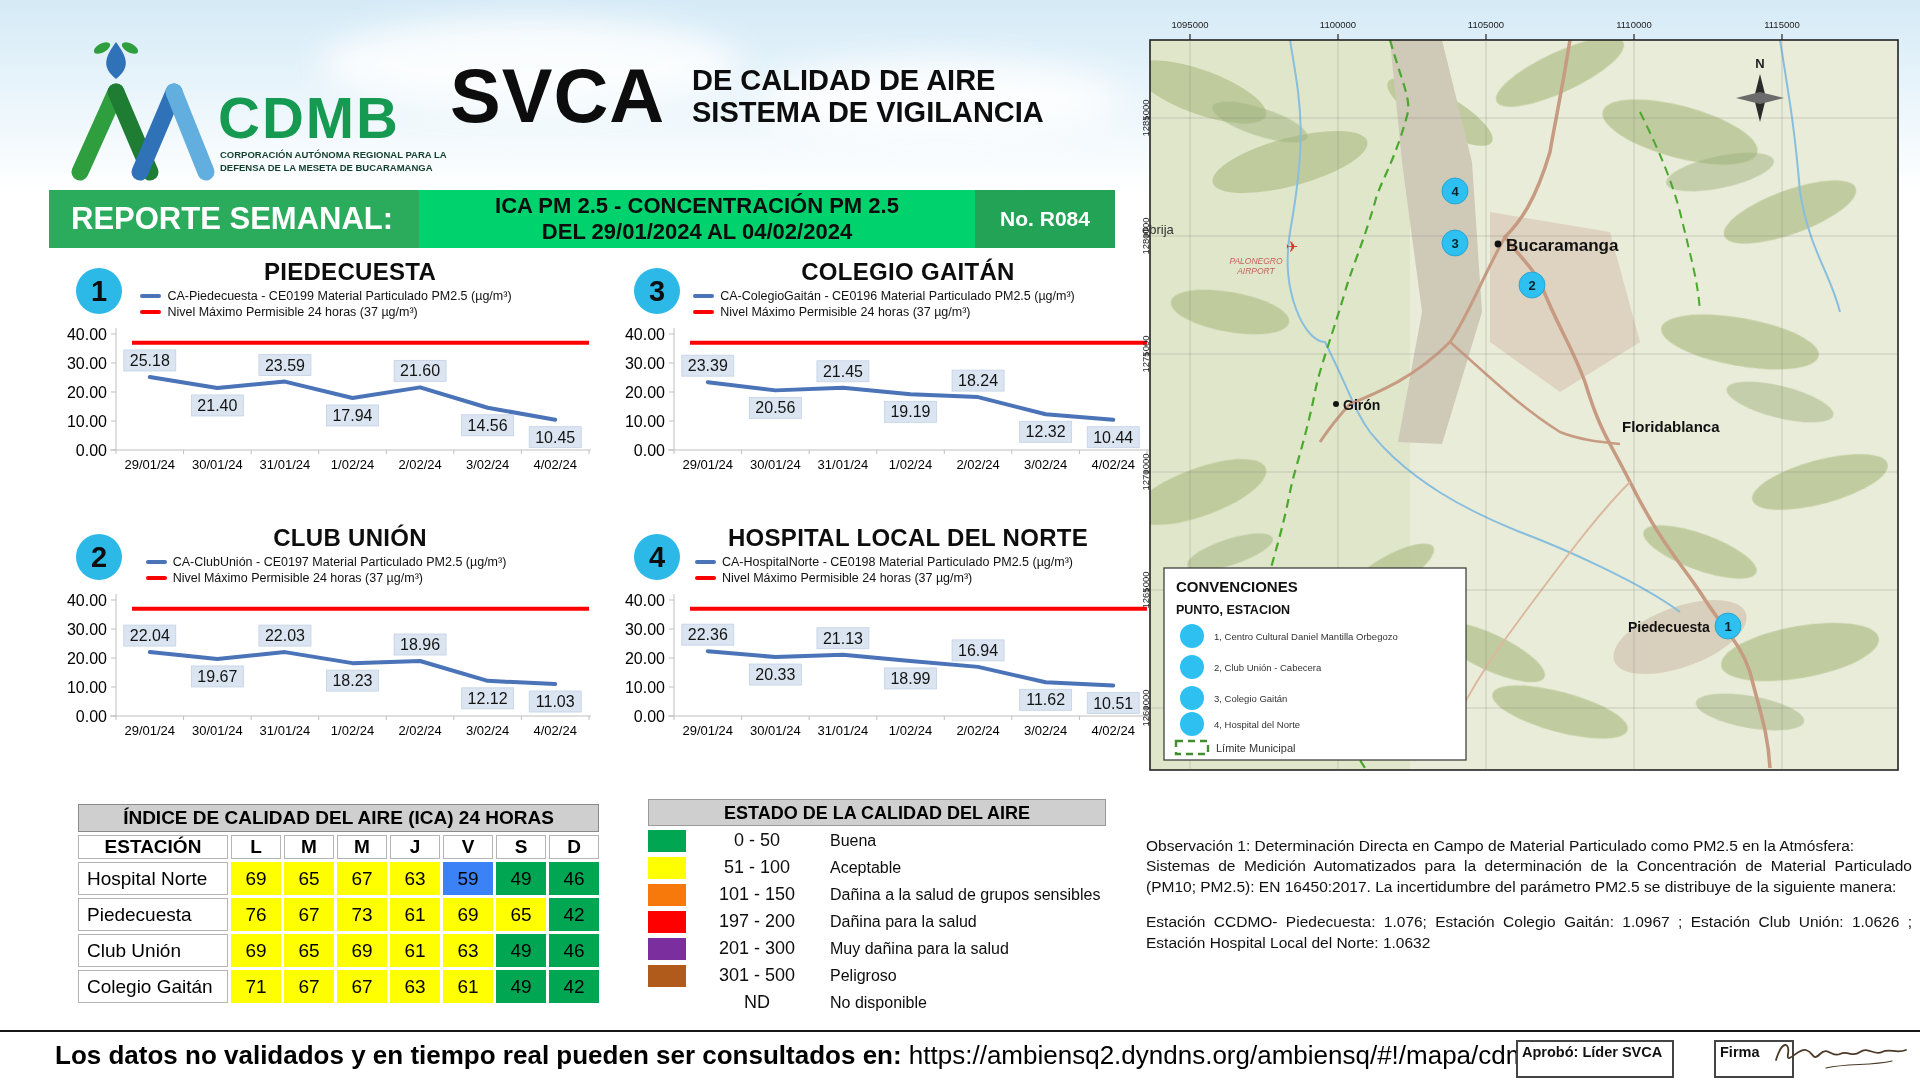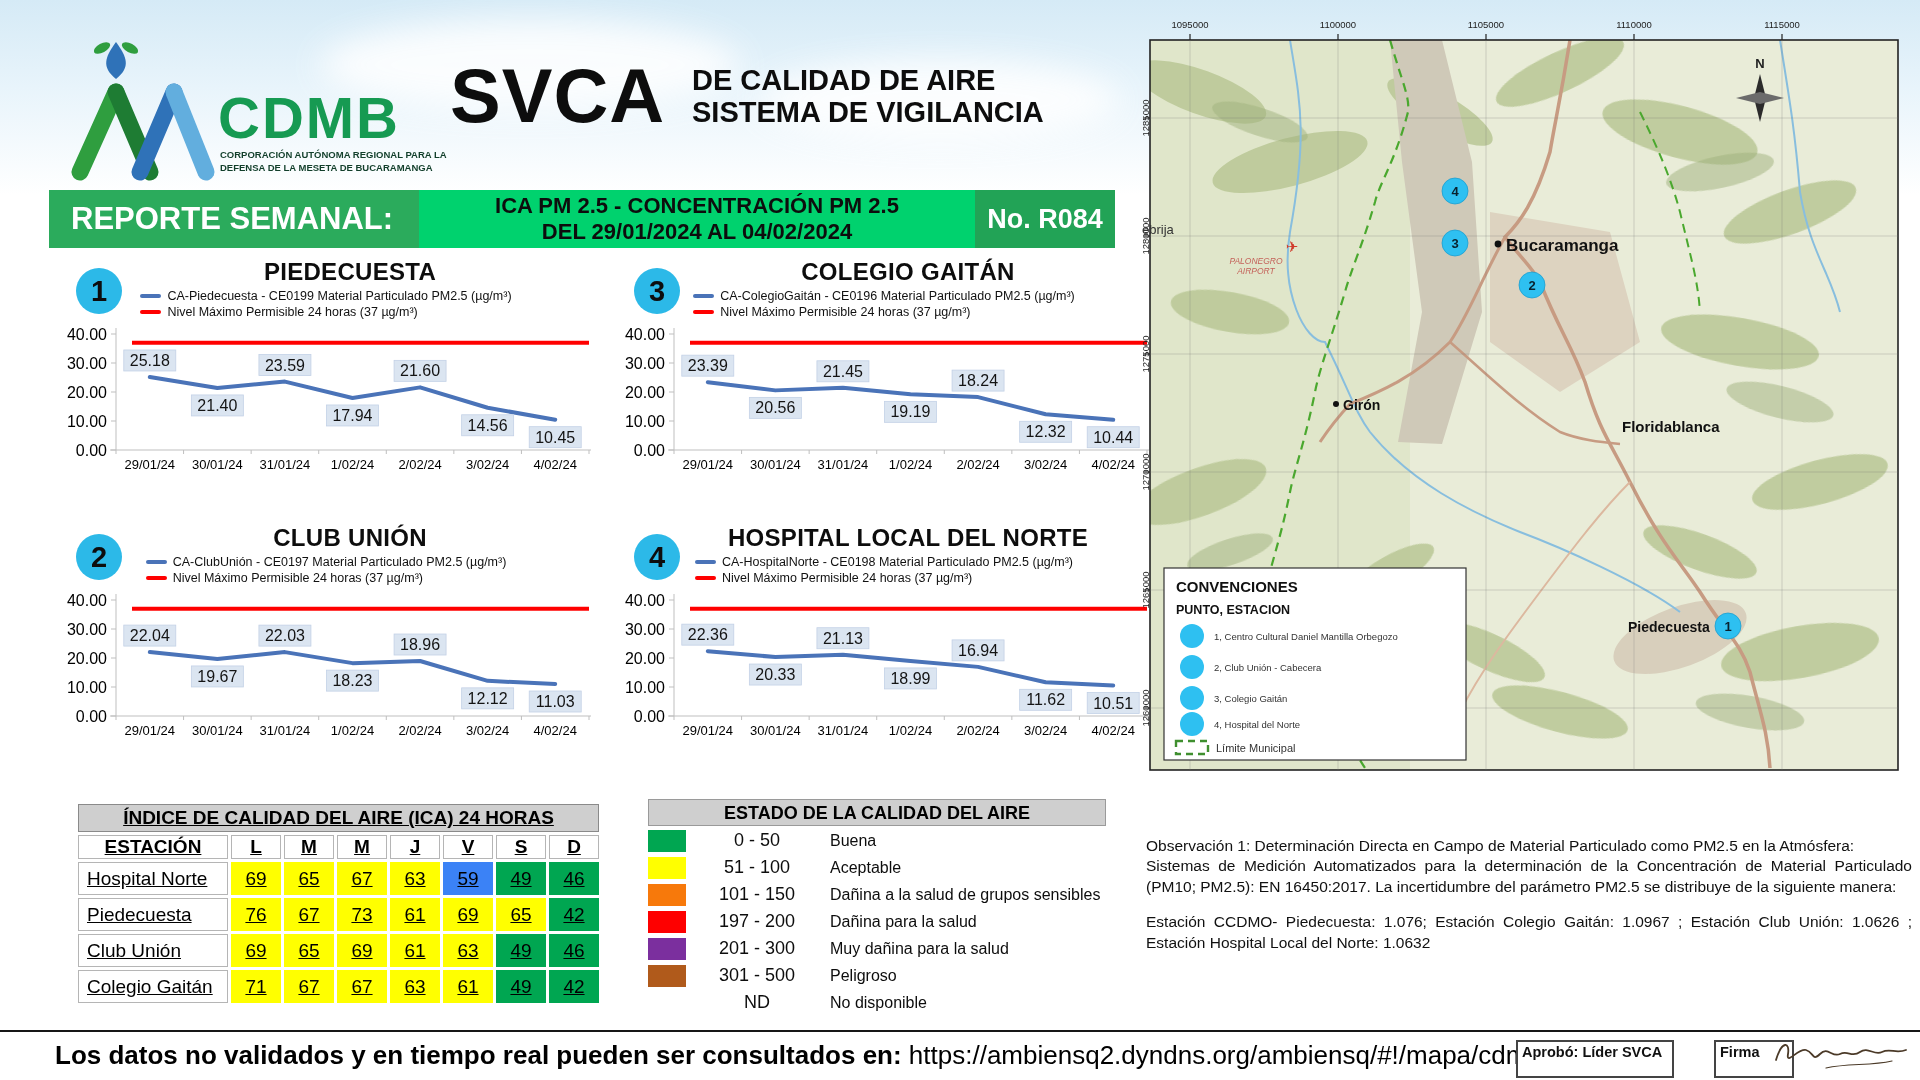--- a/index.html
+++ b/index.html
@@ -14,36 +14,36 @@
   .svca-acronym { position:absolute; left:450px; top:52px; font-size:76px; font-weight:800; letter-spacing:1px; color:#0d0d0d; }
   .svca-sub { position:absolute; left:692px; top:64px; font-size:29px; font-weight:700; color:#0d0d0d; line-height:1.12; }
 
   
   .banner { position:absolute; left:49px; top:190px; height:58px; width:1066px; display:flex; }
   .banner-left  { width:370px; height:100%; display:flex; align-items:center; padding-left:22px;
                   font-size:31px; font-weight:700; color:#fff; }
   .banner-mid   { width:556px; height:100%; display:flex; flex-direction:column; justify-content:center; align-items:center;
                   font-size:22px; font-weight:700; color:#0d0d0d; line-height:1.2; }
   .banner-right { width:140px; height:100%; display:flex; align-items:center; justify-content:center;
-                  font-size:27px; font-weight:700; color:#fff; }
+                  font-size:21px; font-weight:700; color:#fff; }
 
   
   .chart-block { position:absolute; width:548px; height:240px; }
   .chart-badge { position:absolute; left:24px; top:18px; width:46px; height:46px; border-radius:50%;
                  background:#2CB9E8; color:#0d0d0d; font-size:29px; font-weight:700;
                  display:flex; align-items:center; justify-content:center; }
   .chart-title { margin:8px 0 2px 48px; text-align:center; font-size:24px; font-weight:700; color:#0d0d0d; letter-spacing:.3px; }
   .chart-legend { width:max-content; margin:2px auto 0 auto; }
   .lg-row { display:flex; align-items:center; height:16px; }
   .lg-dash { display:inline-block; width:21px; height:4px; border-radius:2px; margin-right:6px; }
   .lg-text { font-size:12.5px; color:#111; }
   .chart-svg { display:block; }
 
   
-  .ica-wrap { position:absolute; left:75px; top:801px;text-decoration:underline; }
+  .ica-wrap { position:absolute; left:75px; top:801px; }
   table.ica { border-collapse:separate; border-spacing:3px; }
   table.ica td { text-align:center; vertical-align:middle; }
   .ica-title { background:#cfcfcf; border:1px solid #8a8a8a; font-size:19px; font-weight:700; height:28px; }
   .ica-head  { background:#fff; border:1px solid #b5b5b5; font-size:19px; font-weight:700; height:19px; }
   .ica-station { background:#fff; border:1px solid #b5b5b5; font-size:19px; text-align:left !important; padding-left:8px; width:150px; height:33px; }
   .ica-val { width:50px; font-size:19px; height:33px; }
 
   
   .estado-wrap { position:absolute; left:648px; top:799px; width:458px; }
   .estado-title { background:#cfcfcf; border:1px solid #9a9a9a; text-align:center; font-size:18px; font-weight:700; height:27px; line-height:26px; }

